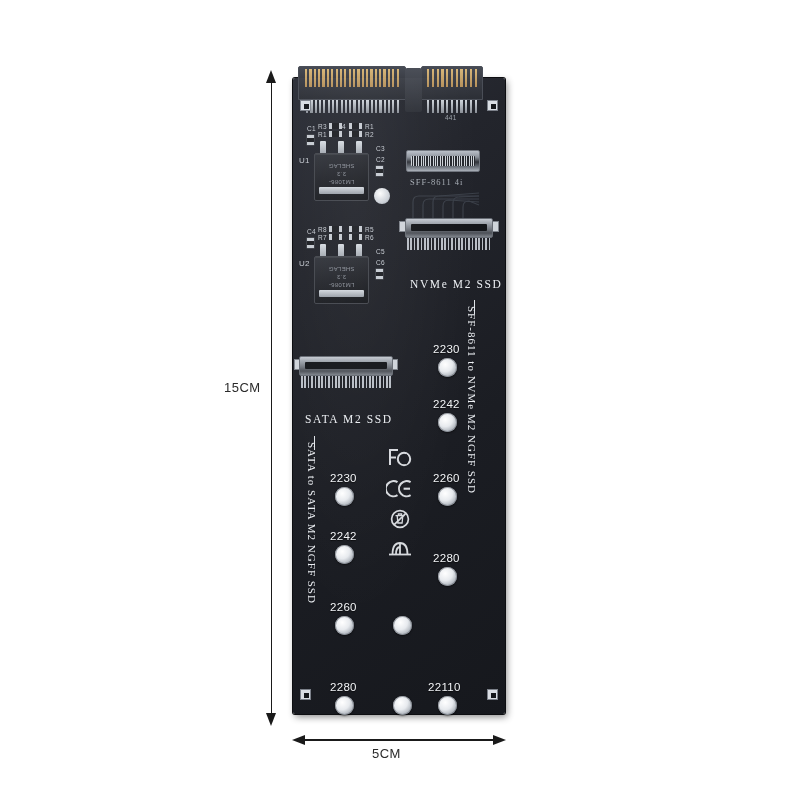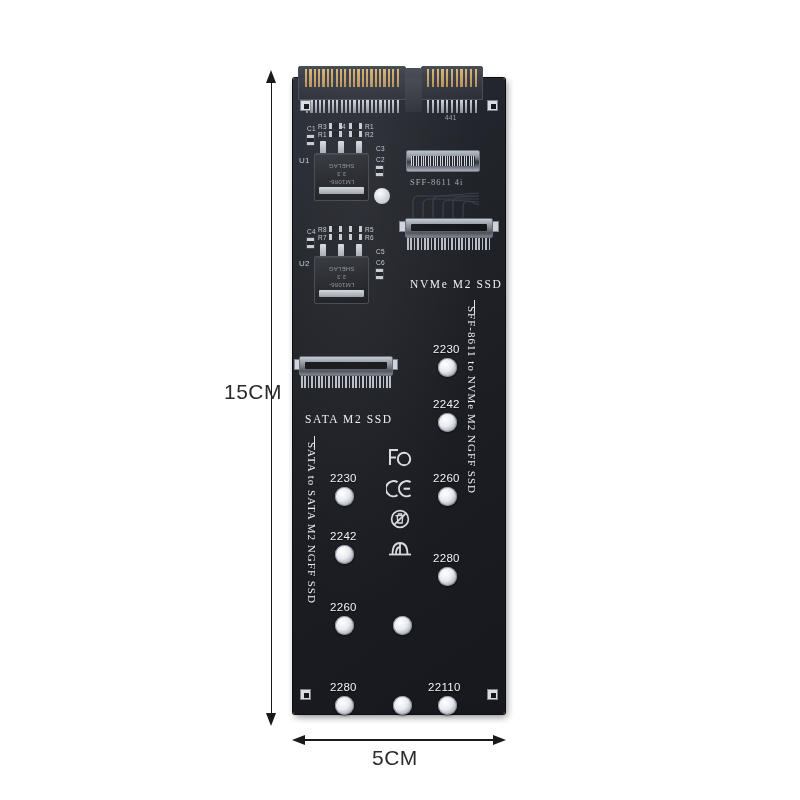--- a/index.html
+++ b/index.html
@@ -12,21 +12,21 @@
 
   
   .dimline{position:absolute;background:#1a1a1a;}
   .vline{width:1.6px;}
   .hline{height:1.6px;}
   .arrowhead{position:absolute;width:0;height:0;}
   .ar-up{border-left:5px solid transparent;border-right:5px solid transparent;border-bottom:13px solid #1a1a1a;}
   .ar-down{border-left:5px solid transparent;border-right:5px solid transparent;border-top:13px solid #1a1a1a;}
   .ar-left{border-top:5px solid transparent;border-bottom:5px solid transparent;border-right:13px solid #1a1a1a;}
   .ar-right{border-top:5px solid transparent;border-bottom:5px solid transparent;border-left:13px solid #1a1a1a;}
-  .dimlabel{position:absolute;color:#2b2b2b;font-size:21px;letter-spacing:.5px;white-space:nowrap;}
+  .dimlabel{position:absolute;color:#2b2b2b;font-size:13px;letter-spacing:.5px;white-space:nowrap;}
 
   
   #pcb{
     position:absolute;left:293px;top:78px;width:212px;height:636px;
     background:linear-gradient(145deg,#2b2e37 0%,#23252c 22%,#1b1d23 60%,#16181d 100%);
     border-radius:2px;
     box-shadow:0 0 0 1px #0d0e11, 2px 3px 7px rgba(0,0,0,.45);
   }
   #pcb:after{
     content:"";position:absolute;inset:0;border-radius:2px;

